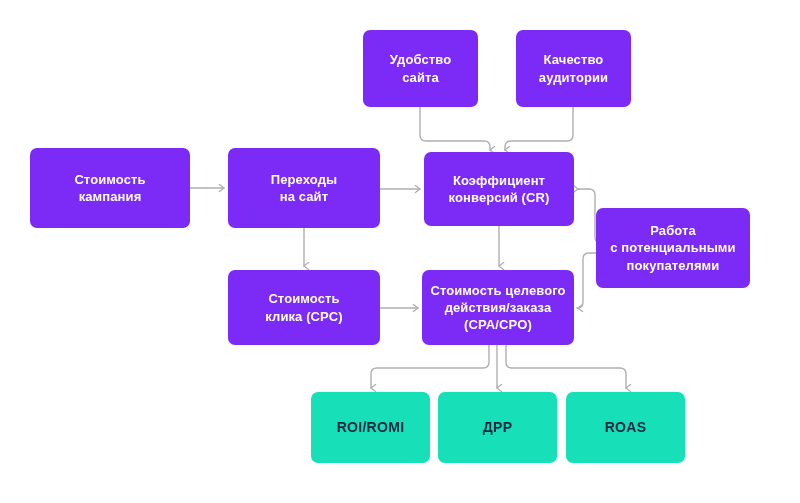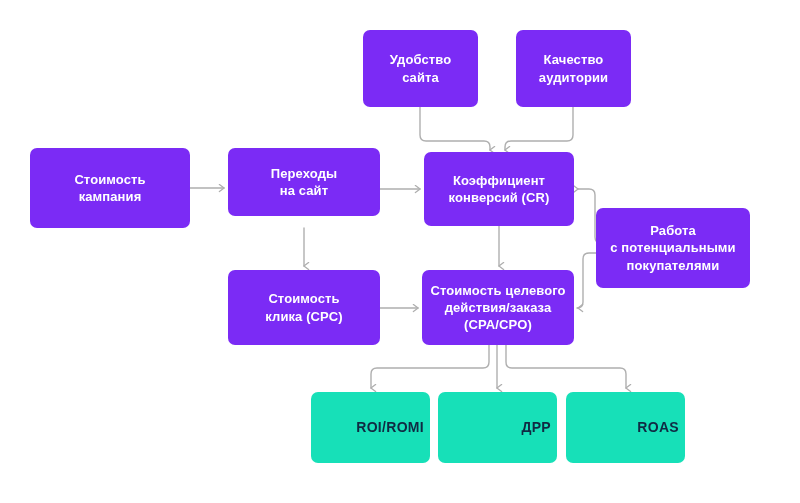--- a/index.html
+++ b/index.html
@@ -44,21 +44,20 @@
     color: #ffffff;
     font-size: 13px;
     font-weight: 700;
   }
   .node-teal {
     background: #17E0B8;
     color: #102A43;
     font-size: 14px;
     font-weight: 700;
     letter-spacing: 0.3px;
-    justify-content: flex-end;
   }
   .node-label {
     display: block;
     white-space: pre-line;
   }
 </style>
 </head>
 <body>
 
 <div id="diagram-canvas">
@@ -111,21 +110,21 @@
 сайта</span>
       </div>
       <div class="node node-purple" style="left: 516px; top: 30px; width: 115px; height: 77px;">
         <span class="node-label">Качество
 аудитории</span>
       </div>
       <div class="node node-purple" style="left: 30px; top: 148px; width: 160px; height: 80px;">
         <span class="node-label">Стоимость
 кампания</span>
       </div>
-      <div class="node node-purple" style="left: 228px; top: 148px; width: 152px; height: 68px;">
+      <div class="node node-purple" style="left: 228px; top: 148px; width: 152px; height: 80px;">
         <span class="node-label">Переходы
 на сайт</span>
       </div>
       <div class="node node-purple" style="left: 424px; top: 152px; width: 150px; height: 74px;">
         <span class="node-label">Коэффициент
 конверсий (CR)</span>
       </div>
       <div class="node node-purple" style="left: 596px; top: 208px; width: 154px; height: 80px;">
         <span class="node-label">Работа
 с потенциальными

